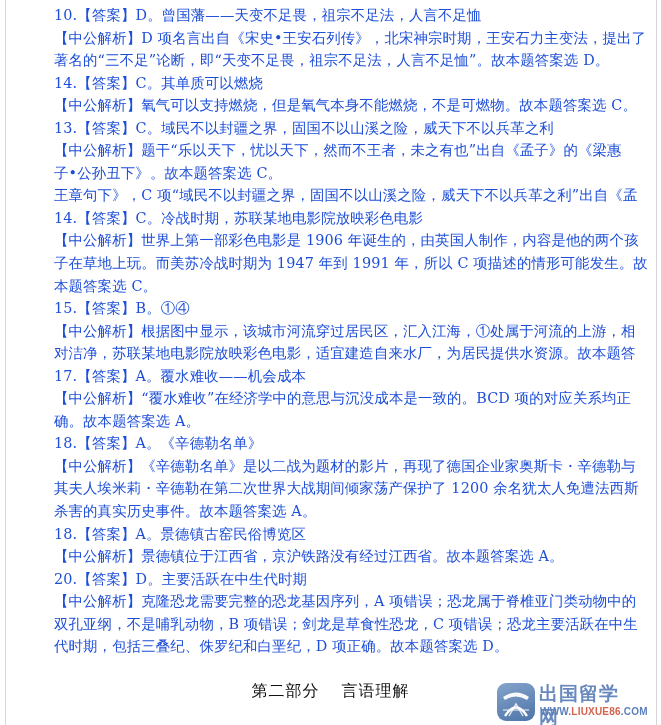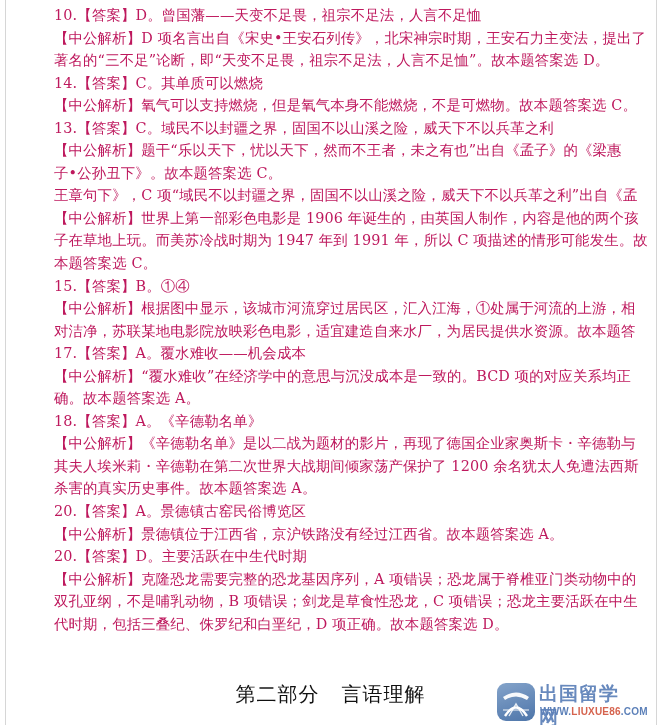--- a/index.html
+++ b/index.html
@@ -22,37 +22,37 @@
       height: 740px;
       border-left: 1px solid #d6d6d6;
       border-right: 1px solid #d6d6d6;
       background: #ffffff;
     }
     .content {
       position: absolute;
       left: 54px;
       top: 4px;
       width: 554px;
-      color: #be185d;
+      color: #1d4ed8;
       font-size: 14.4px;
       line-height: 22.55px;
       letter-spacing: 0.15px;
     }
     .line {
       white-space: nowrap;
       height: 22.55px;
       overflow: visible;
     }
     .heading {
       position: absolute;
       left: 0;
       width: 661px;
       top: 681px;
       text-align: center;
-      font-size: 20px;
+      font-size: 16px;
       color: #111;
       letter-spacing: 1px;
       word-spacing: 14px;
     }
     .heading span.gap { display: inline-block; width: 22px; }
     .watermark {
       position: absolute;
       left: 497px;
       top: 681px;
       width: 136px;
@@ -102,34 +102,35 @@
 <div class="content">
   <div class="line">10.【答案】D。曾国藩——天变不足畏，祖宗不足法，人言不足恤</div>
   <div class="line">【中公解析】D 项名言出自《宋史•王安石列传》，北宋神宗时期，王安石力主变法，提出了</div>
   <div class="line">著名的“三不足”论断，即“天变不足畏，祖宗不足法，人言不足恤”。故本题答案选 D。</div>
   <div class="line">14.【答案】C。其单质可以燃烧</div>
   <div class="line">【中公解析】氧气可以支持燃烧，但是氧气本身不能燃烧，不是可燃物。故本题答案选 C。</div>
   <div class="line">13.【答案】C。域民不以封疆之界，固国不以山溪之险，威天下不以兵革之利</div>
   <div class="line">【中公解析】题干“乐以天下，忧以天下，然而不王者，未之有也”出自《孟子》的《梁惠</div>
   <div class="line">子•公孙丑下》。故本题答案选 C。</div>
   <div class="line">王章句下》，C 项“域民不以封疆之界，固国不以山溪之险，威天下不以兵革之利”出自《孟</div>
+  <div class="line">14.【答案】C。冷战时期，苏联某地电影院放映彩色电影</div>
   <div class="line">【中公解析】世界上第一部彩色电影是 1906 年诞生的，由英国人制作，内容是他的两个孩</div>
   <div class="line">子在草地上玩。而美苏冷战时期为 1947 年到 1991 年，所以 C 项描述的情形可能发生。故</div>
   <div class="line">本题答案选 C。</div>
   <div class="line">15.【答案】B。①④</div>
   <div class="line">【中公解析】根据图中显示，该城市河流穿过居民区，汇入江海，①处属于河流的上游，相</div>
   <div class="line">对洁净，苏联某地电影院放映彩色电影，适宜建造自来水厂，为居民提供水资源。故本题答</div>
   <div class="line">17.【答案】A。覆水难收——机会成本</div>
   <div class="line">【中公解析】“覆水难收”在经济学中的意思与沉没成本是一致的。BCD 项的对应关系均正</div>
   <div class="line">确。故本题答案选 A。</div>
   <div class="line">18.【答案】A。《辛德勒名单》</div>
   <div class="line">【中公解析】《辛德勒名单》是以二战为题材的影片，再现了德国企业家奥斯卡・辛德勒与</div>
   <div class="line">其夫人埃米莉・辛德勒在第二次世界大战期间倾家荡产保护了 1200 余名犹太人免遭法西斯</div>
   <div class="line">杀害的真实历史事件。故本题答案选 A。</div>
-  <div class="line">20.【答案】A。景德镇古窑民俗博览区</div>
+  <div class="line">18.【答案】A。景德镇古窑民俗博览区</div>
   <div class="line">【中公解析】景德镇位于江西省，京沪铁路没有经过江西省。故本题答案选 A。</div>
   <div class="line">20.【答案】D。主要活跃在中生代时期</div>
   <div class="line">【中公解析】克隆恐龙需要完整的恐龙基因序列，A 项错误；恐龙属于脊椎亚门类动物中的</div>
   <div class="line">双孔亚纲，不是哺乳动物，B 项错误；剑龙是草食性恐龙，C 项错误；恐龙主要活跃在中生</div>
   <div class="line">代时期，包括三叠纪、侏罗纪和白垩纪，D 项正确。故本题答案选 D。</div>
 </div>
 
 <div class="heading">
   <span>第二部分</span><span class="gap"></span><span>言语理解</span>
 </div>

